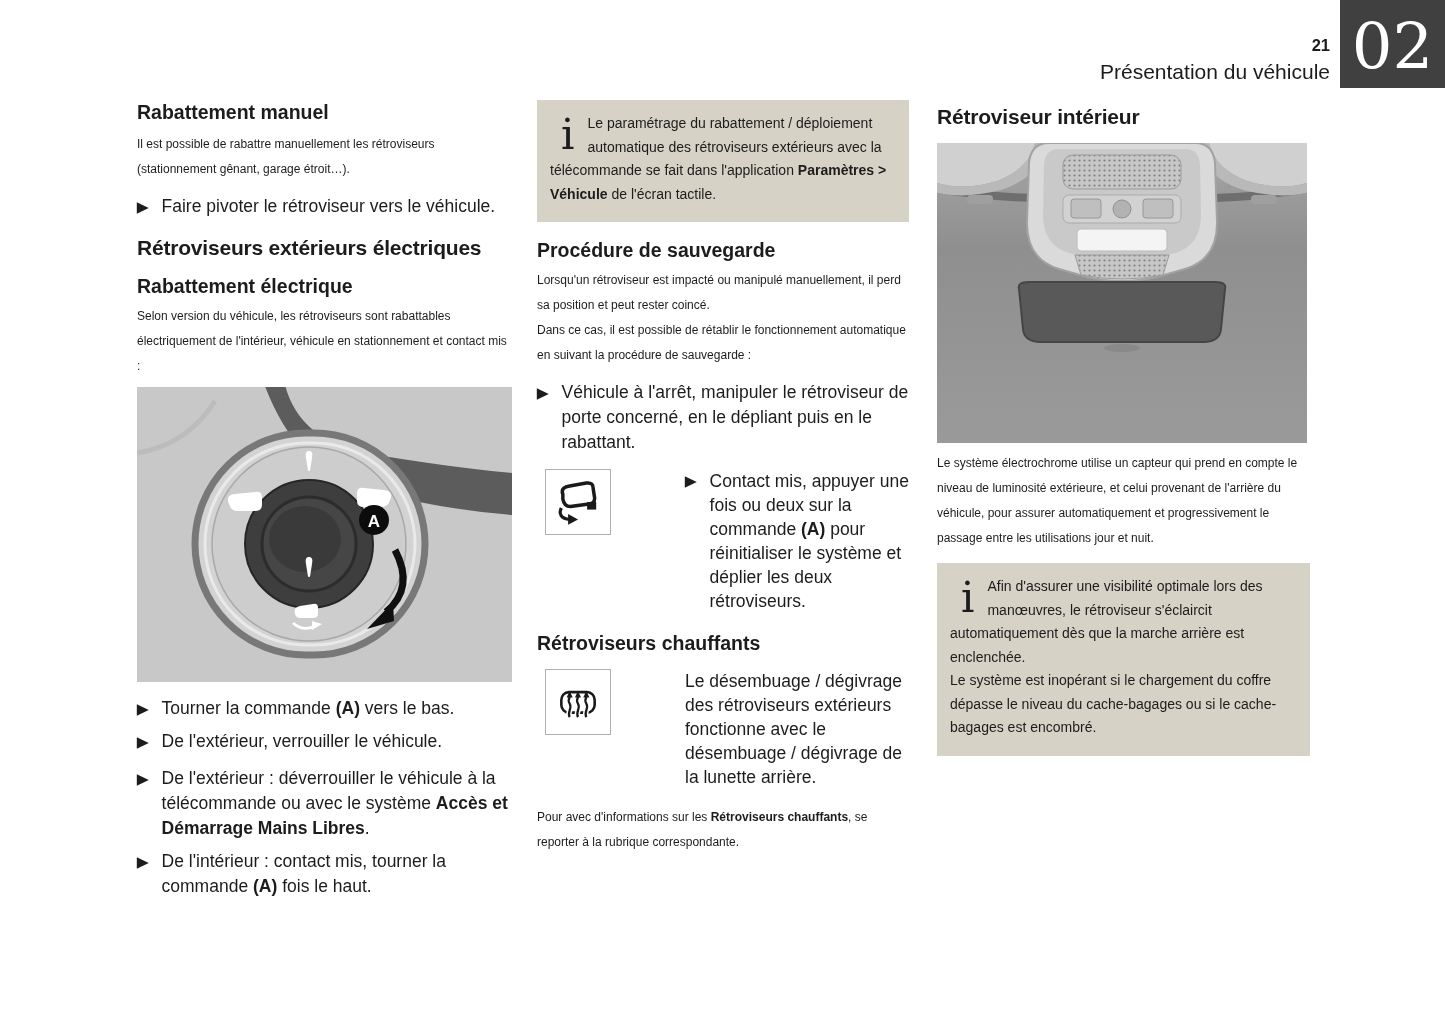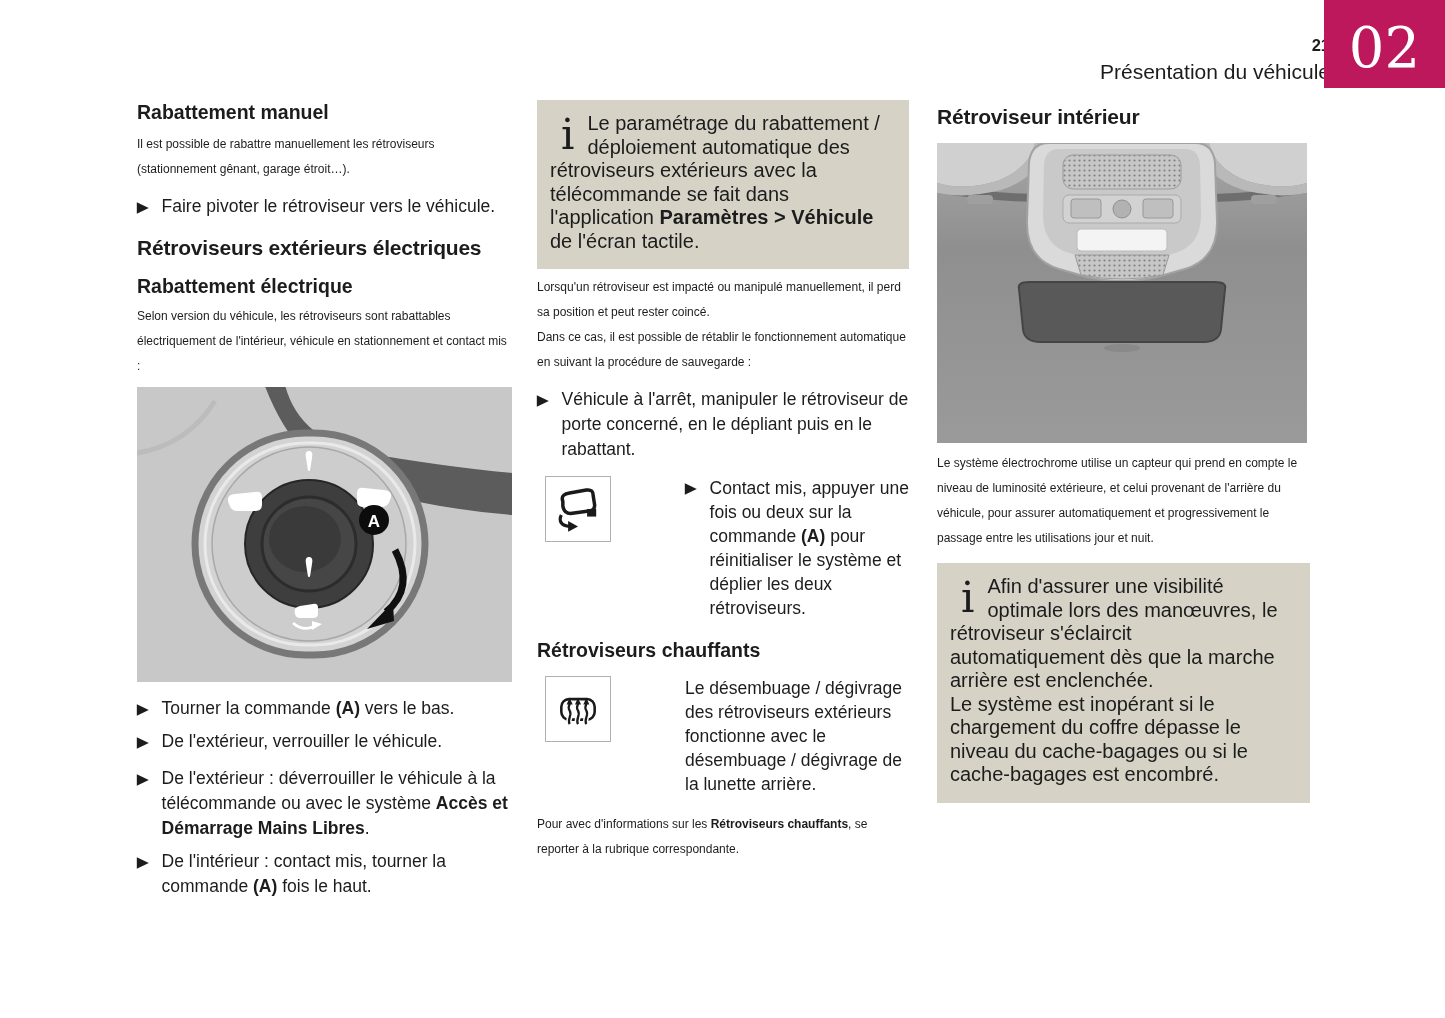--- a/index.html
+++ b/index.html
@@ -6,23 +6,23 @@
   html,body { width:1445px; height:1018px; }
   body {
     position:relative; background:#ffffff; color:#1c1c1c;
     font-family:"Liberation Sans","DejaVu Sans",sans-serif;
     overflow:hidden;
   }
   
   .hdr-num   { position:absolute; top:36px; right:115px; font-size:16.5px; font-weight:700; }
   .hdr-title { position:absolute; top:60px; right:115px; font-size:21px; }
   .chapter-badge {
-    position:absolute; top:0; right:0; width:121px; height:88px;
-    background:#be185d; color:#fff; display:flex; align-items:center; justify-content:center;
-    font-family:"DejaVu Serif","Liberation Serif",serif; font-size:56px; padding-top:6px;
+    position:absolute; top:0; right:0; width:105px; height:88px;
+    background:#404040; color:#fff; display:flex; align-items:center; justify-content:center;
+    font-family:"DejaVu Serif","Liberation Serif",serif; font-size:64px; padding-top:6px;
   }
   
   .col { position:absolute; top:100px; }
   .c1 { left:137px; width:376px; }
   .c2 { left:537px; width:372px; }
   .c3 { left:937px; width:373px; }
 
   h2 { font-size:21px; line-height:33px; font-weight:700; letter-spacing:-0.2px; }
   h3 { font-size:19.5px; line-height:24px; font-weight:700; }
   p.body { font-size:12px; line-height:25px; }.mt6{margin-top:6px}.mt8{margin-top:8px}.mt10{margin-top:10px}
@@ -32,21 +32,21 @@
   li.bullet { display:flex; font-size:17.5px; line-height:25px; }
   li.bullet + li.bullet { margin-top:8px; }
   .arr { flex:none; font-size:15px; line-height:25px; margin-right:13px; transform:scale(1.05,1.0); }
 
   
   .note { background:#d6d2c6; padding:12px 22px 16px 13px; font-size:17px; line-height:23.5px; }
   .note-i {
     float:left; font-family:"DejaVu Serif","Liberation Serif",serif;
     font-size:42px; line-height:40px; margin:3px 13px 2px 11px;
   }
-  .note p { font-size:20px; line-height:23.5px; }
+  .note p { font-size:14px; line-height:23.5px; }
 
   
   figure { display:block; }
   .fig1 { margin-top:8px;  width:375px; height:295px; }
   .fig2 { margin-top:10px; width:370px; height:300px; }
   figure svg { display:block; width:100%; height:100%; }
 
   
   .icon-row { display:flex; align-items:flex-start; margin-top:14px; }
   .icon-box {
@@ -129,20 +129,21 @@
     </li>
   </ul>
 </div>
 
 <div class="col c2">
   <aside class="note">
     <span class="note-i">i</span>
     <p><span>Le paramétrage du rabattement / déploiement automatique des rétroviseurs extérieurs avec la télécommande se fait dans l'application </span><b>Paramètres &gt; Véhicule</b><span> de l'écran tactile.</span></p>
   </aside>
 
+  <h3 class="mt16">Procédure de sauvegarde</h3>
   <p class="body mt6">Lorsqu'un rétroviseur est impacté ou manipulé manuellement, il perd sa position et peut rester coincé.</p>
   <p class="body">Dans ce cas, il est possible de rétablir le fonctionnement automatique en suivant la procédure de sauvegarde :</p>
   <ul class="bullets mt12">
     <li class="bullet">
       <span class="arr">▶</span>
       <span>Véhicule à l'arrêt, manipuler le rétroviseur de porte concerné, en le dépliant puis en le rabattant.</span>
     </li>
   </ul>
 
   <div class="icon-row">

